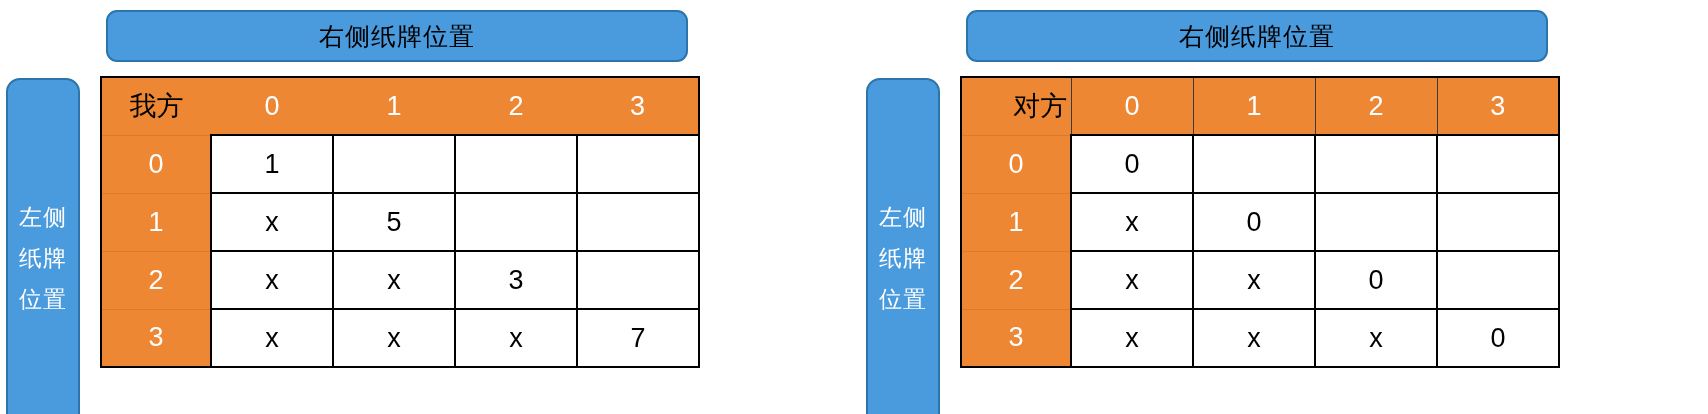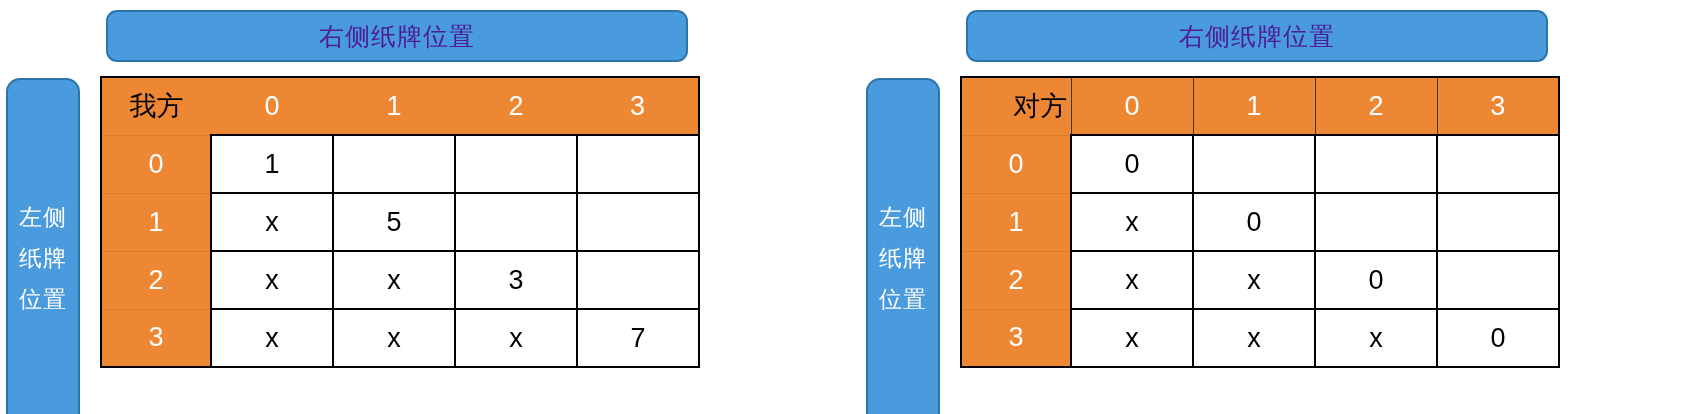--- a/index.html
+++ b/index.html
@@ -28,21 +28,21 @@
     position: absolute;
     top: 10px;
     height: 52px;
     background: #4a9ade;
     border: 2px solid #2b75ab;
     border-radius: 11px;
     box-sizing: border-box;
     display: flex;
     align-items: center;
     justify-content: center;
-    color: #4c1d95;
+    color: #000000;
     font-size: 25px;
     letter-spacing: 1px;
   }
   #panel-left  .top-banner { left: 106px; width: 582px; }
   #panel-right .top-banner { left: 106px; width: 582px; }
 
   
   .side-label {
     position: absolute;
     top: 78px;

